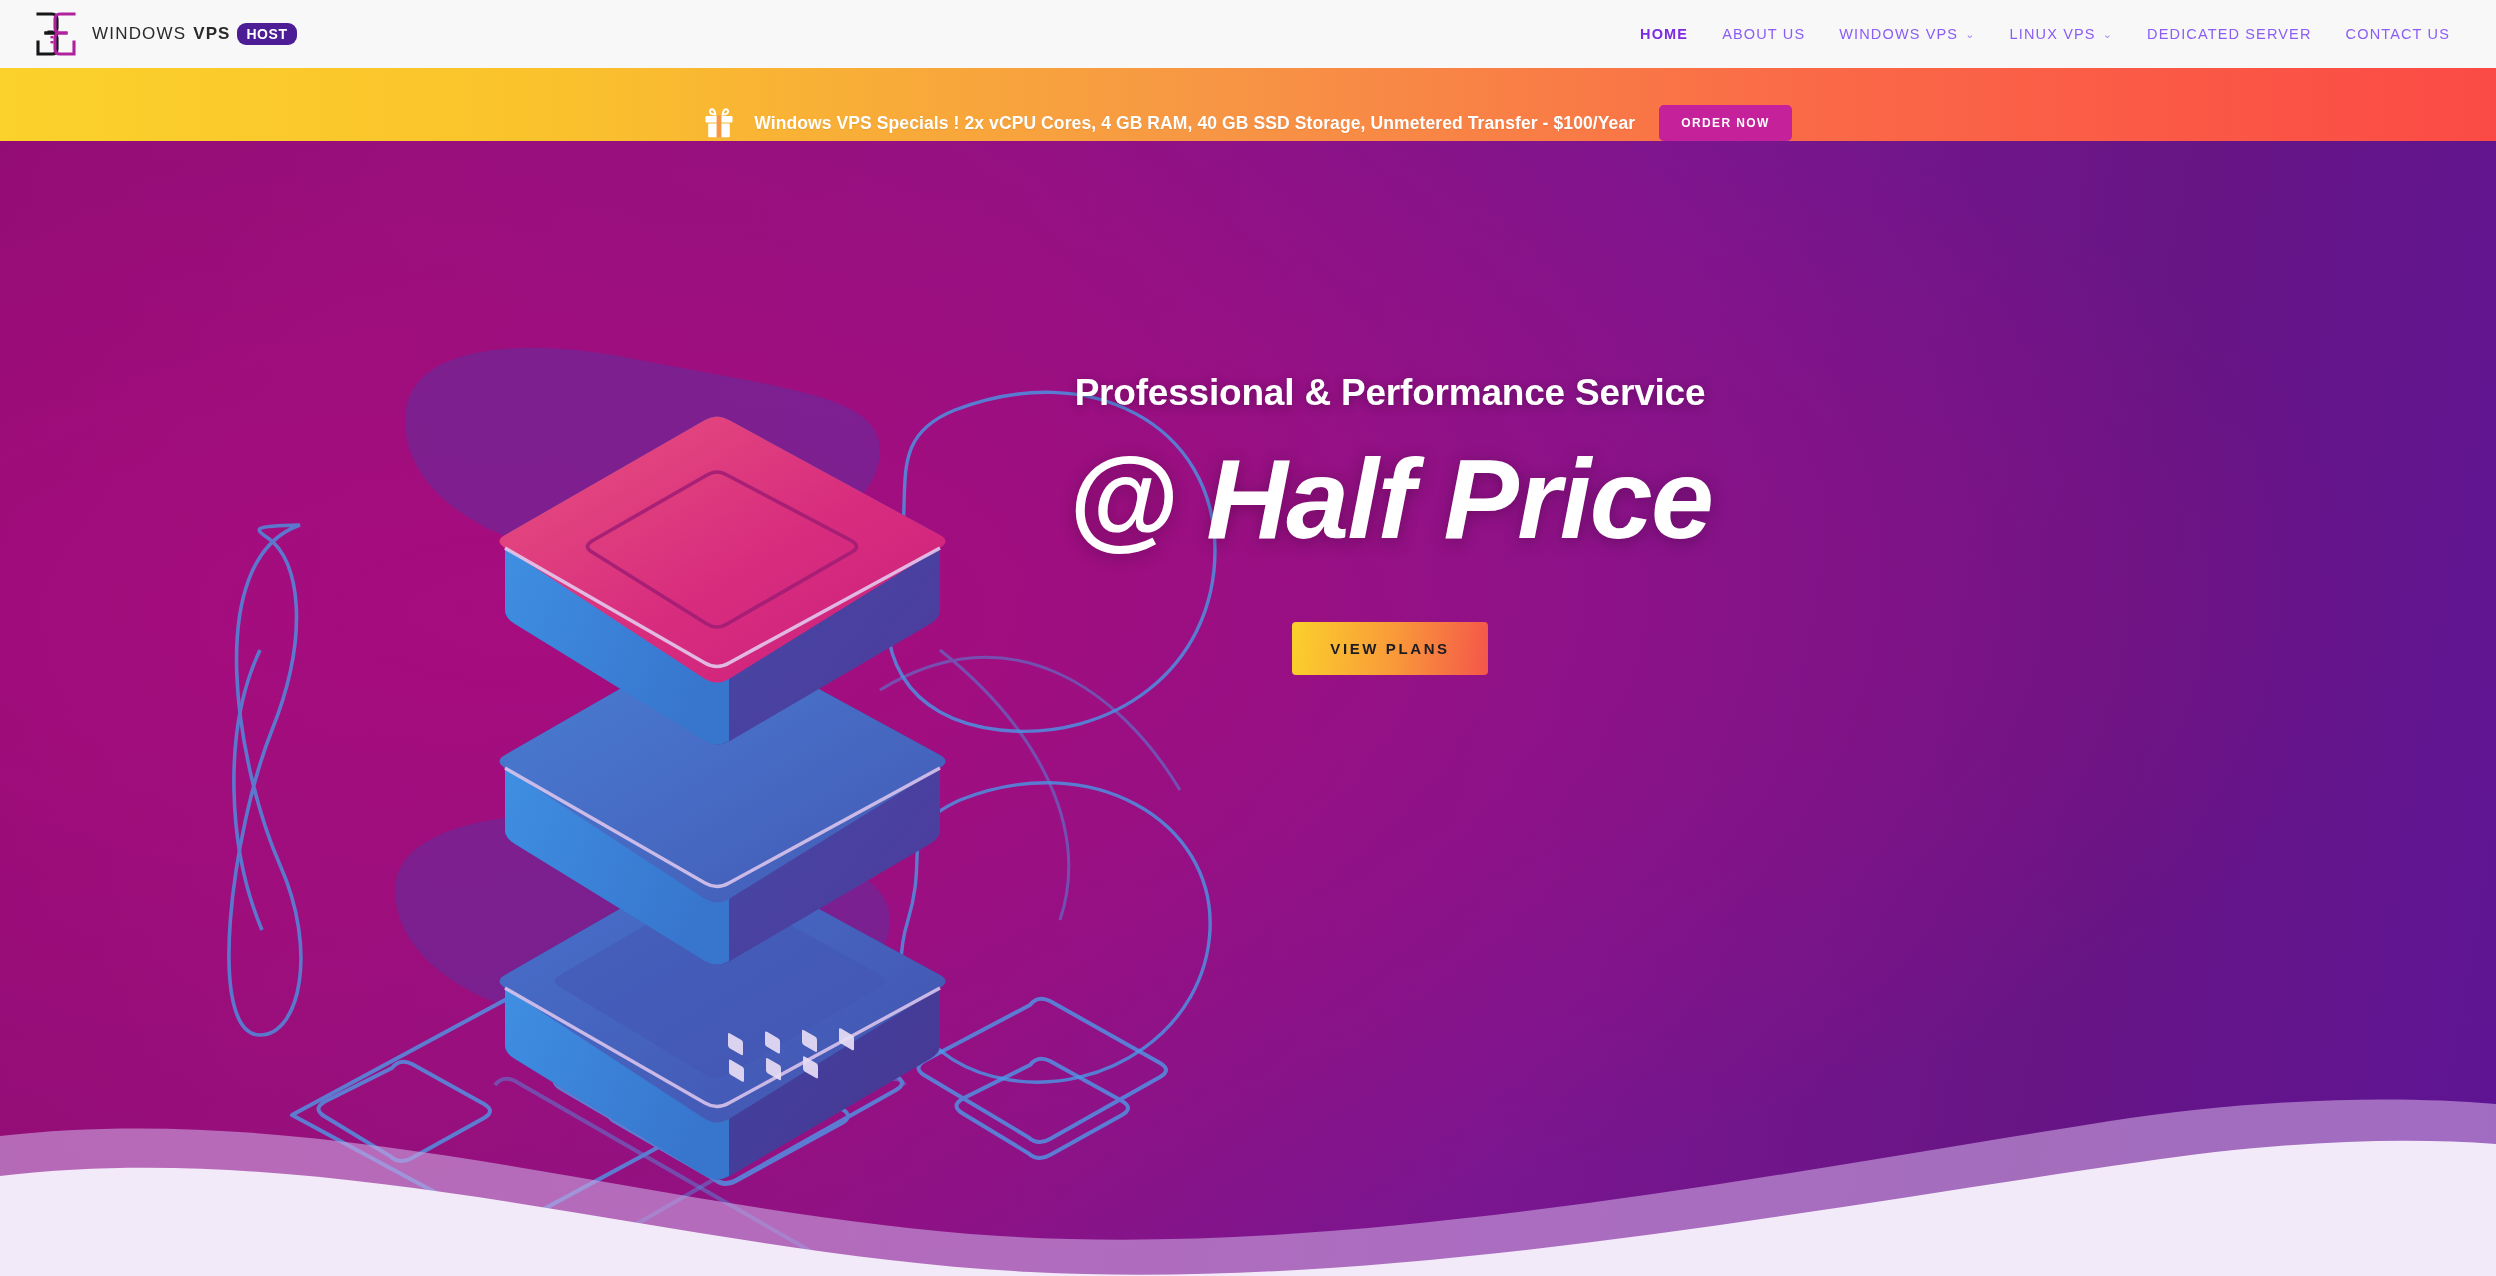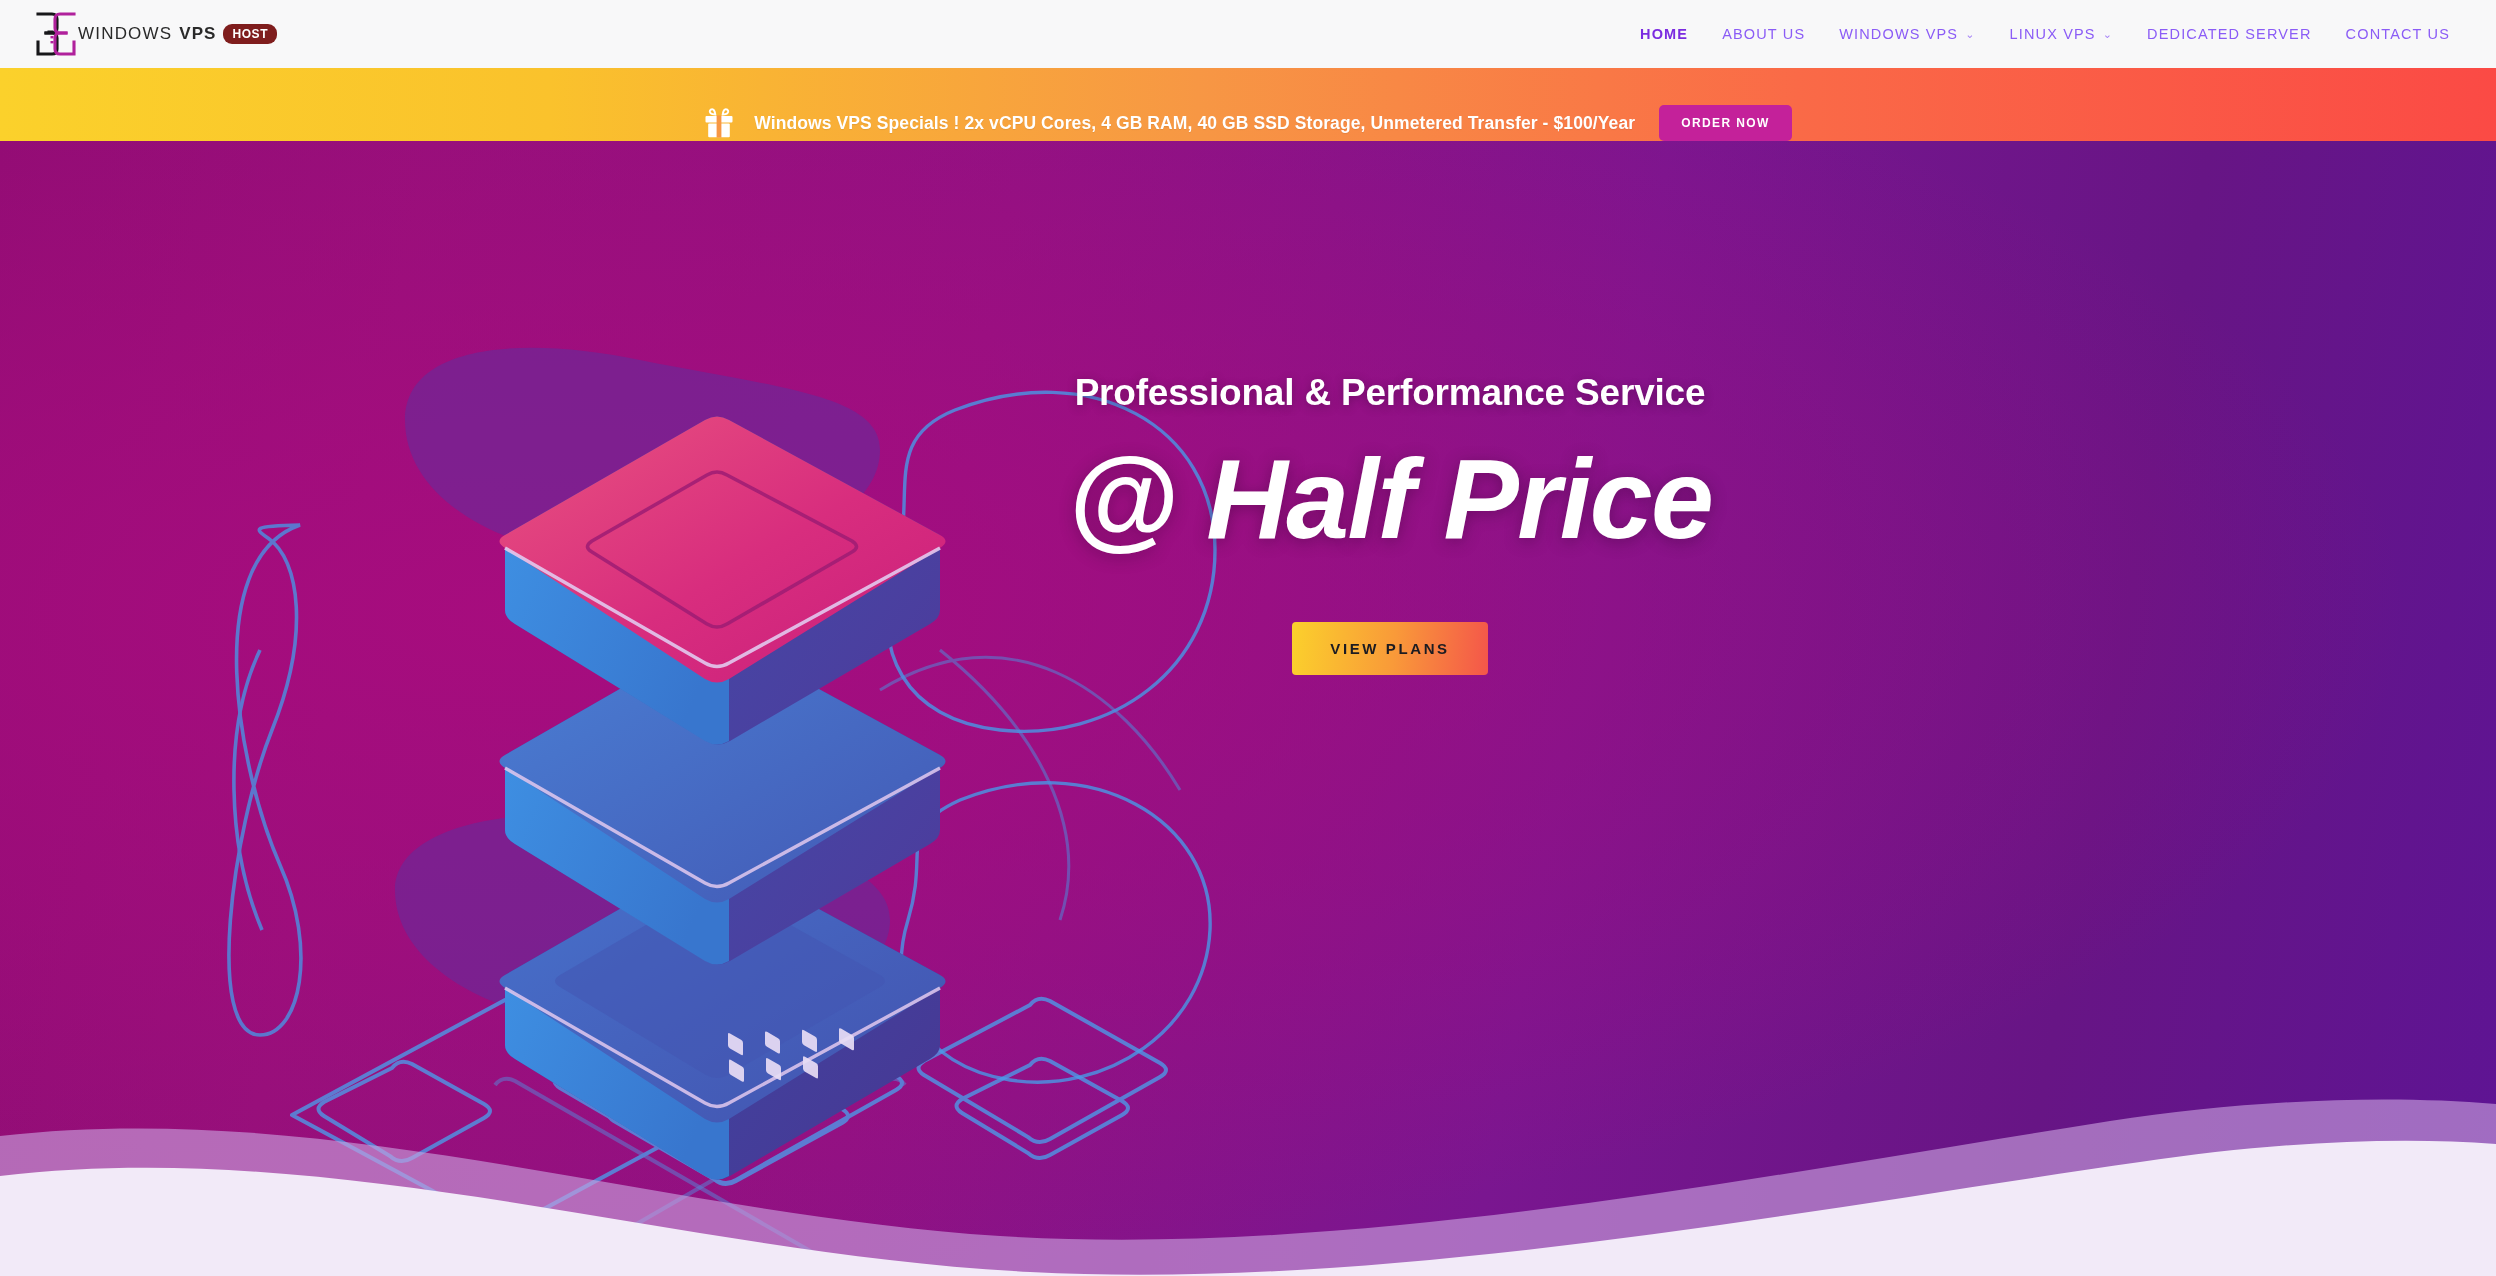--- a/index.html
+++ b/index.html
@@ -11,30 +11,30 @@
   }
 
   
   .topbar{
     position:absolute; top:0; left:0; width:2496px; height:68px;
     background:#F8F8F9;
     display:flex; align-items:center; justify-content:space-between;
     padding:0 38px 0 34px;
     z-index:40;
   }
-  .brand{ display:flex; align-items:center; }
+  .brand{ display:flex; align-items:center; gap:14px; }
   .brand-mark{ width:44px; height:48px; position:relative; }
   .brand-text{
     font-size:17px; letter-spacing:1.2px; color:#2a2a2a;
     font-weight:400; display:flex; align-items:center; gap:7px;
     white-space:nowrap;
   }
   .brand-text b{ font-weight:800; letter-spacing:1px; }
   .host-pill{
-    background:#7f1d1d; color:#fff; font-size:12px; font-weight:700;
+    background:#4c1d95; color:#fff; font-size:14px; font-weight:700;
     letter-spacing:0.6px; padding:3px 9px 3px 9px; border-radius:9px;
     position:relative; top:0;
   }
 
   .nav{ display:flex; align-items:center; gap:34px; padding-right:8px; }
   .nav-item{
     font-size:14.5px; letter-spacing:1.15px; color:#8b5cf6;
     font-weight:500; white-space:nowrap; cursor:pointer;
     display:flex; align-items:center; gap:7px;
   }

